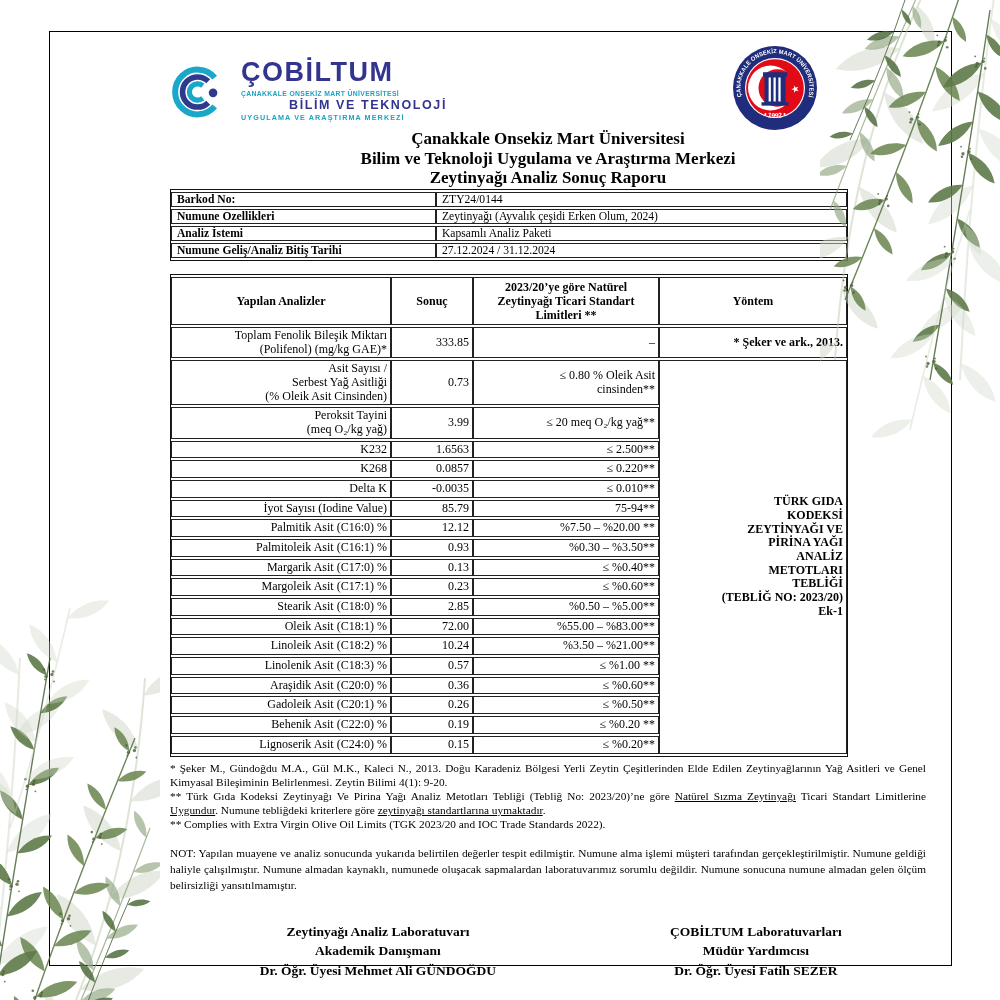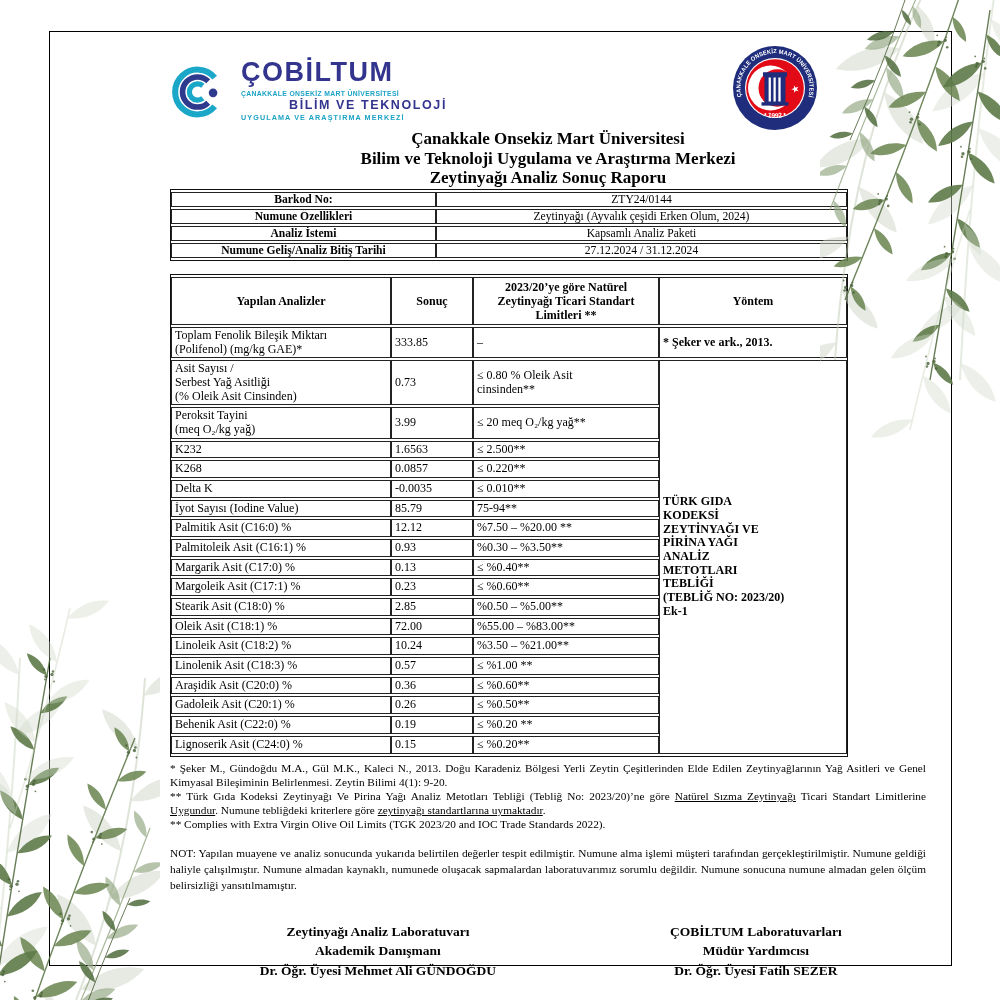--- a/index.html
+++ b/index.html
@@ -18,26 +18,26 @@
   .logo-l2{font-family:"Liberation Sans",sans-serif;font-weight:800;font-size:12.5px;letter-spacing:1.6px;color:#33348e;margin-top:1px;margin-left:48px;}
   .logo-l3{font-family:"Liberation Sans",sans-serif;font-weight:bold;font-size:7.2px;letter-spacing:1.1px;color:#1ba3c4;margin-top:1px;}
   .seal{position:absolute;left:560px;top:11px;}
 
   
   .title{ text-align:center;font-weight:bold;font-size:17px;line-height:1.15;}
 
   
   table{border-collapse:separate;border-spacing:0 2px;border:1.3px solid #111;table-layout:fixed;width:676px;}
   td,th{border:1px solid #222;overflow:hidden;}
-  .info-table{margin-top:1px;text-align:center;}
+  .info-table{margin-top:1px;}
   .info-table td{font-size:11.6px;padding:0 5px;line-height:1.12;}
   .info-table td.lbl{font-weight:bold;}
   .analysis-table{margin-top:13px;}
   .analysis-table th{font-size:12px;font-weight:bold;text-align:center;padding:2px 3px;line-height:1.18;}
-  .analysis-table td{font-size:12px;text-align:left;padding:1px 3px;line-height:1.14;vertical-align:middle;}
+  .analysis-table td{font-size:12px;text-align:right;padding:1px 3px;line-height:1.14;vertical-align:middle;}
   .pre{white-space:pre-line;}
   .method-first{font-weight:bold;}
   .method-merged{font-weight:bold;font-size:12.5px;white-space:pre-line;line-height:1.3;}
 
   
   .footnotes{margin-top:4px;font-size:11.3px;line-height:1.26;text-align:justify;}
   .fn{margin:0;}
   .u{text-decoration:underline;}
   .note{margin:13px 0 0 0;font-size:11.3px;line-height:1.45;text-align:justify;}
 

